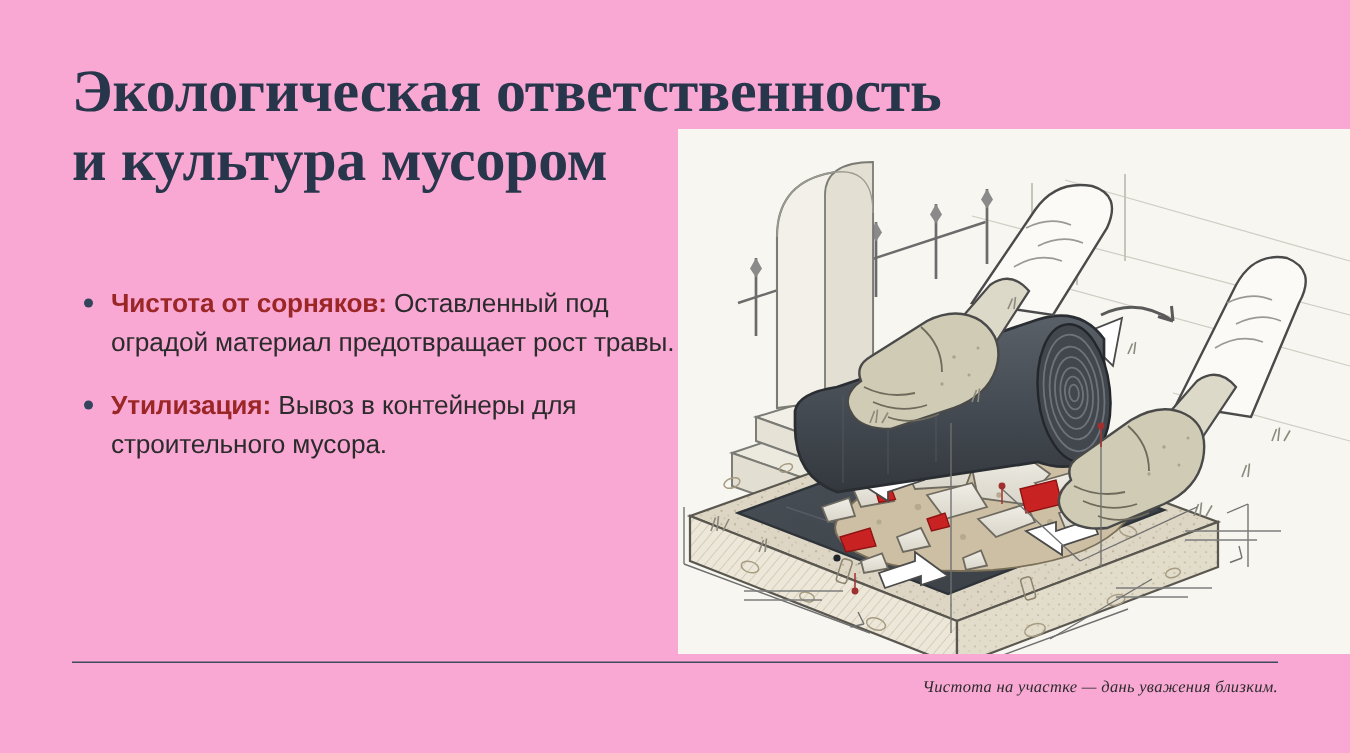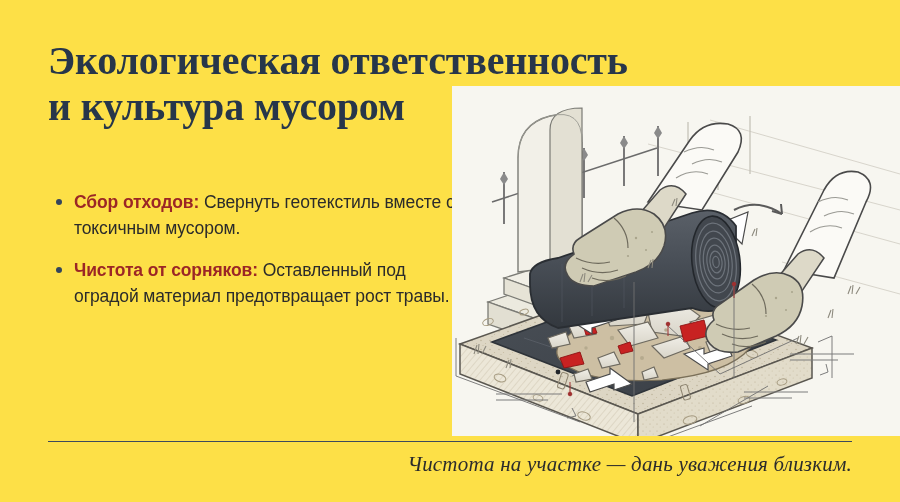--- a/index.html
+++ b/index.html
@@ -12,21 +12,21 @@
     height: 502px;
     overflow: hidden;
     background: #f7f6f0;
     font-family: "Liberation Sans", sans-serif;
     -webkit-font-smoothing: antialiased;
   }
   .slide {
     position: relative;
     width: 900px;
     height: 502px;
-    background: #fde047;
+    background: #f9a8d4;
     box-sizing: border-box;
   }
 
   
   .title-block {
     position: absolute;
     left: 48px;
     top: 38px;
     width: 470px;
   }
@@ -85,21 +85,21 @@
     width: 804px;
     height: 1px;
     background: #3d4a5c;
   }
   .footer-caption {
     position: absolute;
     right: 48px;
     top: 452px;
     font-family: "Liberation Serif", "DejaVu Serif", serif;
     font-style: italic;
-    font-size: 21px;
+    font-size: 11px;
     color: #2c2c2c;
     letter-spacing: 0.2px;
     white-space: nowrap;
   }
 
   
   .illustration {
     position: absolute;
     left: 452px;
     top: 86px;
@@ -118,25 +118,25 @@
 <div class="slide">
 
   <div class="title-block">
     <div class="title-line">Экологическая ответственность</div>
     <div class="title-line">и культура мусором</div>
   </div>
 
   <ul class="bullets">
     <li class="bullet">
       <span class="bullet-dot"></span>
-      <span class="bullet-lead">Сбор отходов:</span><span class="bullet-body"> Свернуть геотекстиль вместе с токсичным мусором.</span>
+      <span class="bullet-lead">Чистота от сорняков:</span><span class="bullet-body"> Оставленный под оградой материал предотвращает рост травы.</span>
     </li>
     <li class="bullet">
       <span class="bullet-dot"></span>
-      <span class="bullet-lead">Чистота от сорняков:</span><span class="bullet-body"> Оставленный под оградой материал предотвращает рост травы.</span>
+      <span class="bullet-lead">Утилизация:</span><span class="bullet-body"> Вывоз в контейнеры для строительного мусора.</span>
     </li>
   </ul>
 
   <div class="divider"></div>
 
   <div class="footer-caption">Чистота на участке — дань уважения близким.</div>
 
   <div class="illustration">
     <svg viewBox="0 0 448 350" xmlns="http://www.w3.org/2000/svg">
       <defs>

